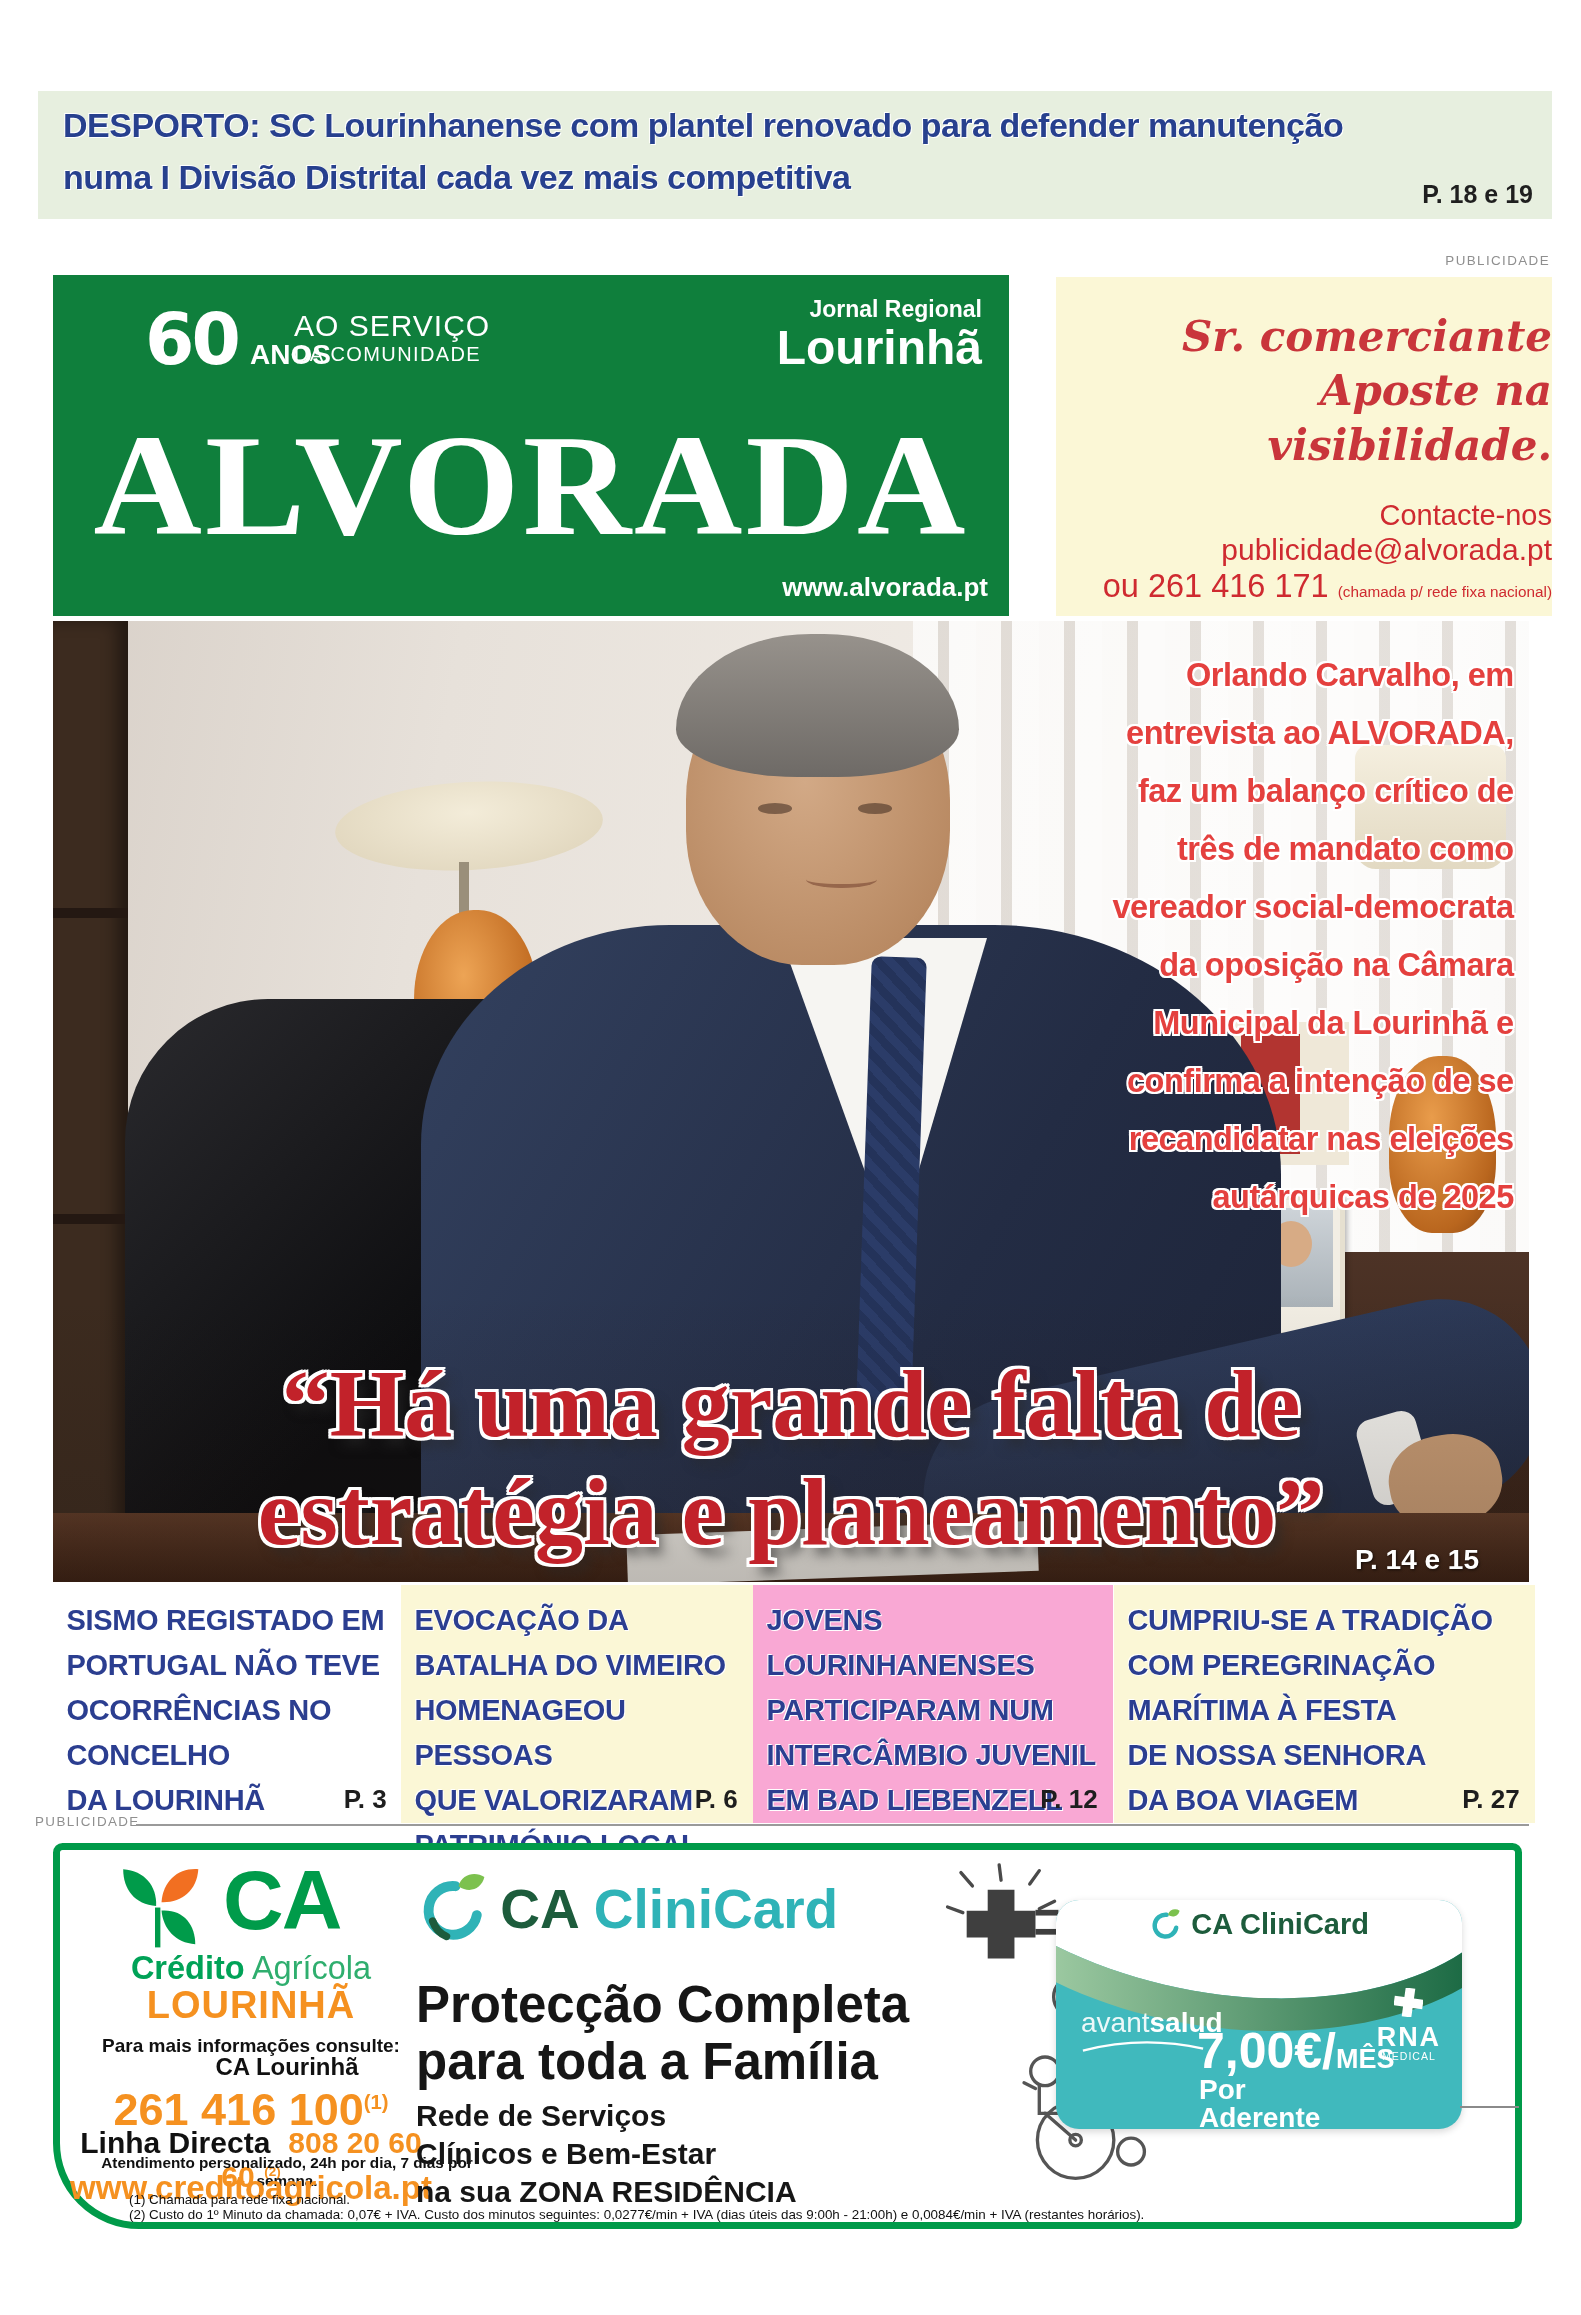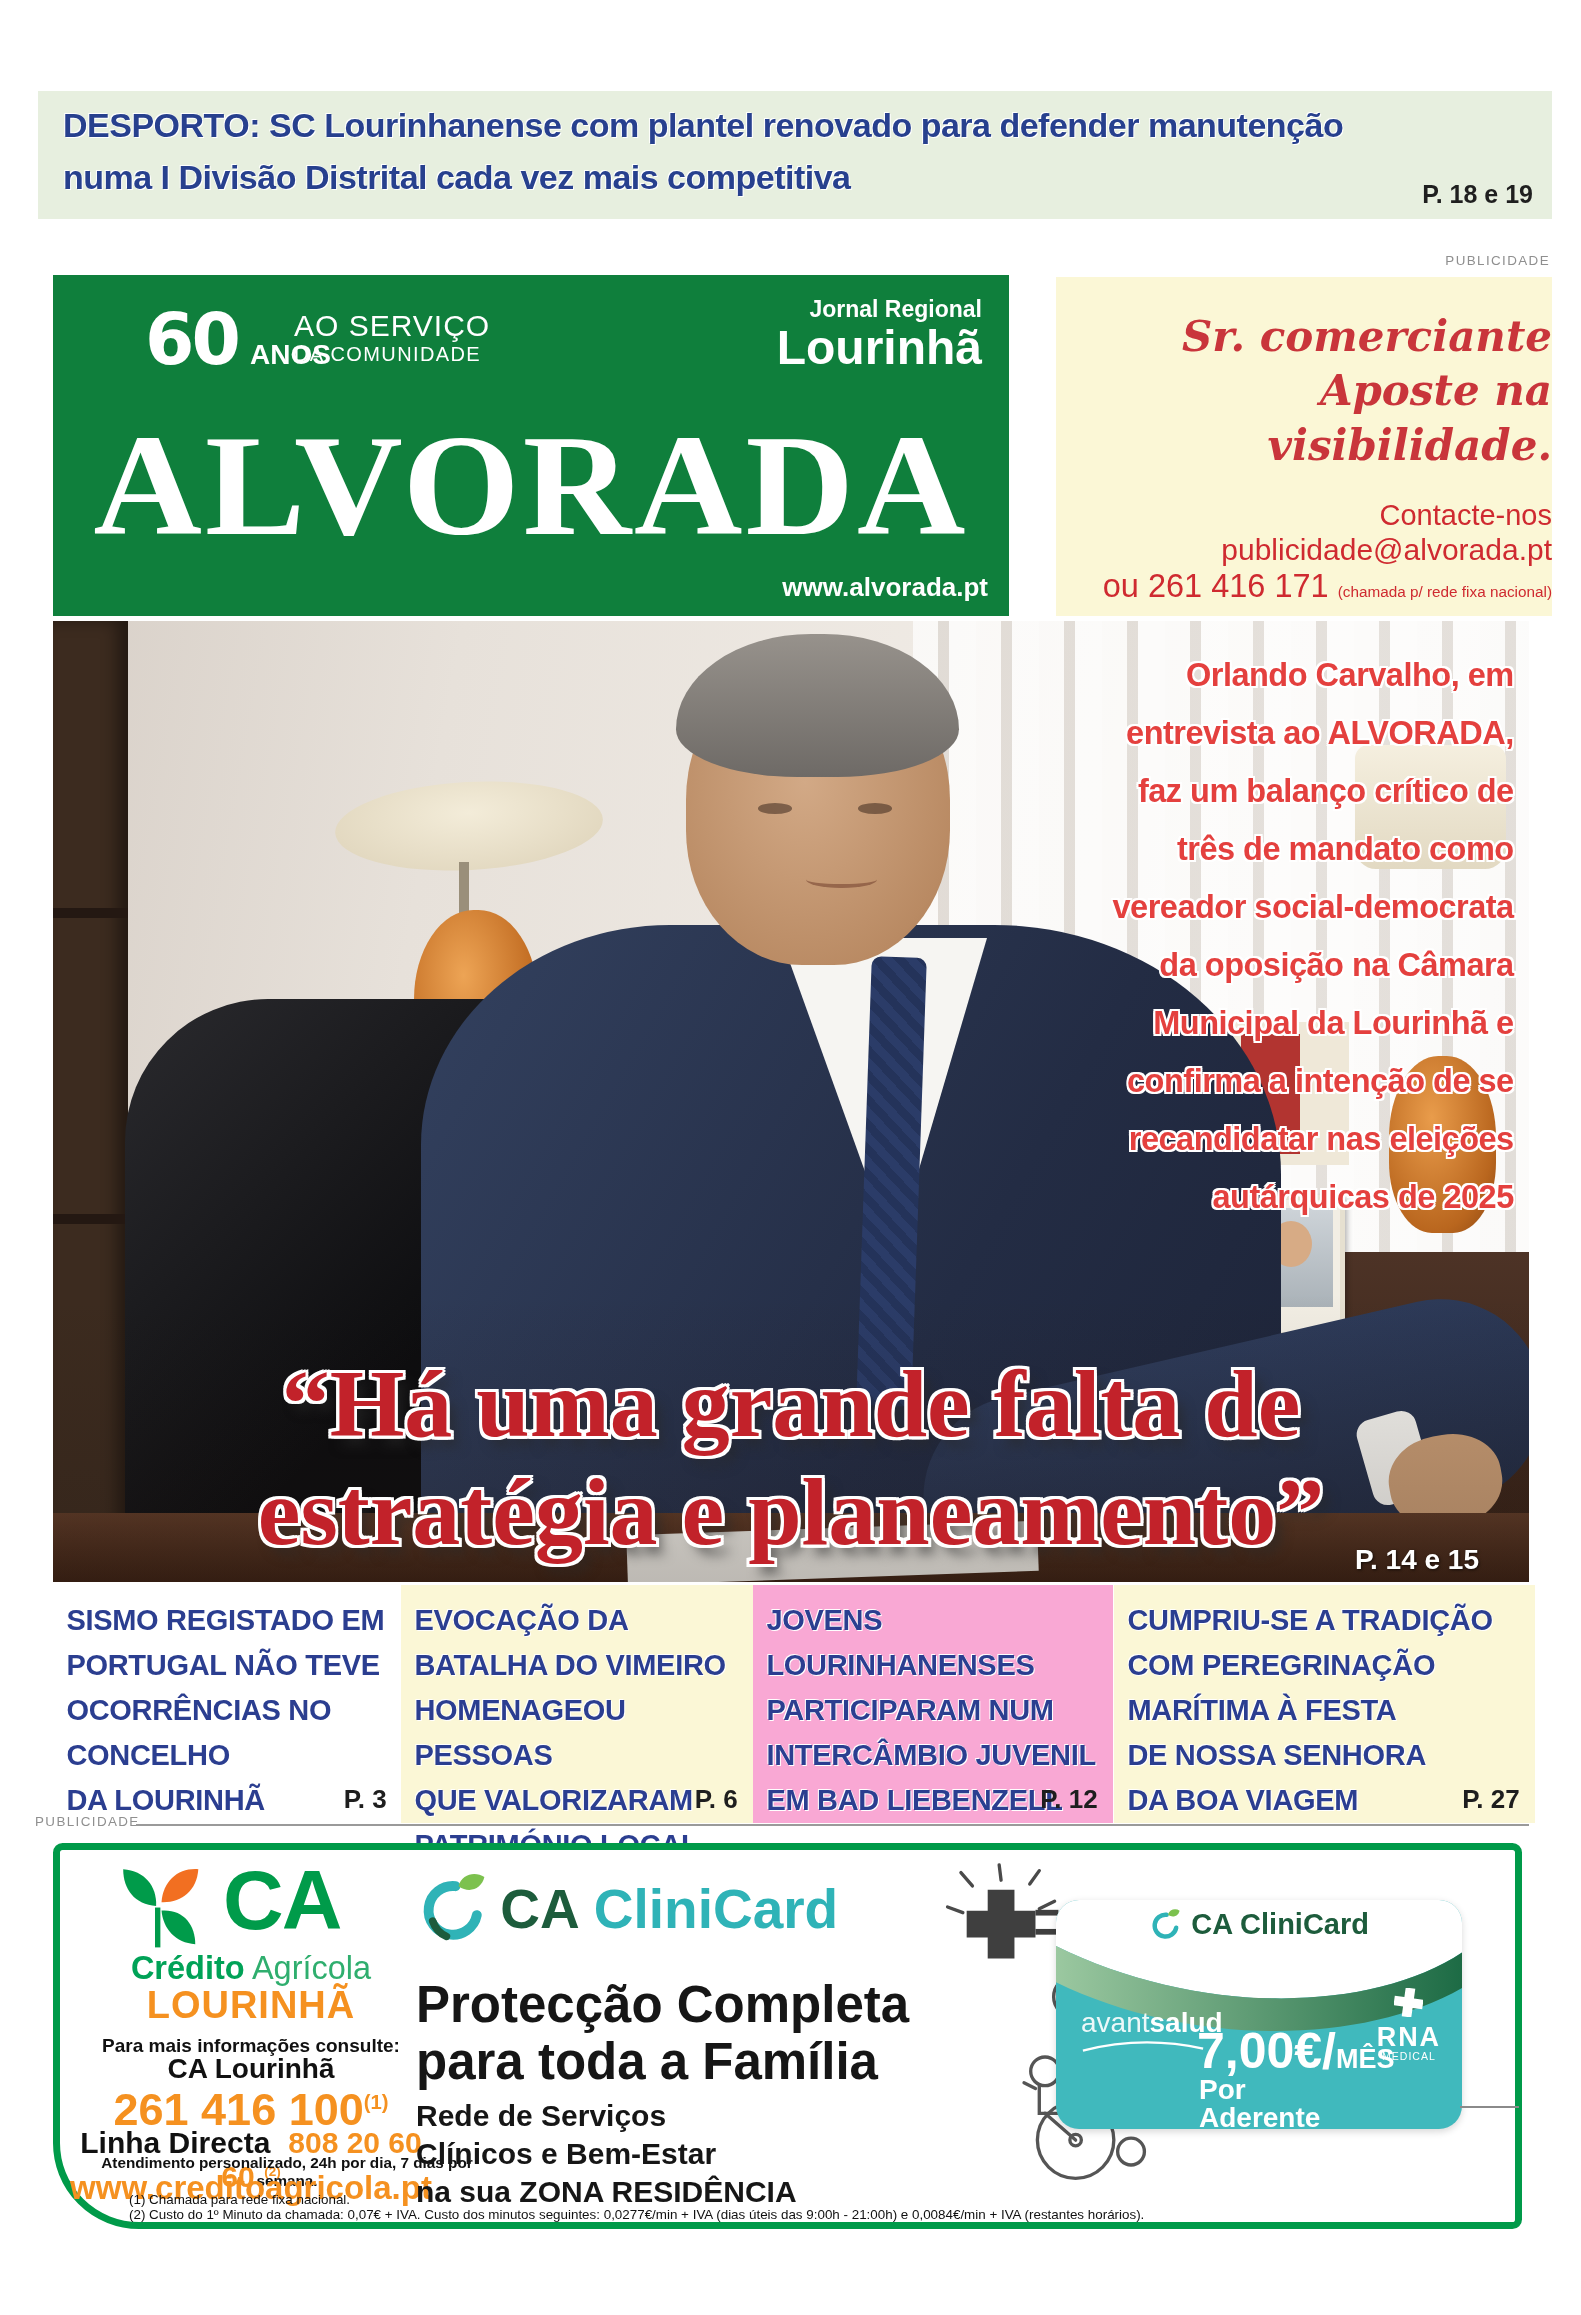--- a/index.html
+++ b/index.html
@@ -120,21 +120,21 @@
   .bottom-ad{position:absolute;left:53px;top:1843px;width:1455px;height:372px;background:#fff;
              border:7.6px solid #009a49;border-radius:9.6px 9.6px 9.6px 86px;}
   .ca-logo-svg{position:absolute;left:54px;top:9.6px;width:92px;height:92px;}
   .ca-logo-text{position:absolute;left:163px;top:1.9px;font-size:84px;font-weight:bold;color:#009b4a;letter-spacing:-1.9px;}
   .ca-col{position:absolute;left:0;width:382px;text-align:center;}
   .ca-brand{top:100px;font-size:32.5px;}
   .ca-brand-b{color:#00a257;font-weight:bold;}
   .ca-brand-l{color:#2fae6e;}
   .ca-loc{top:134px;font-size:38px;font-weight:bold;color:#f59120;letter-spacing:1px;}
   .ca-info{top:185px;font-size:19px;font-weight:bold;color:#111;}
-  .ca-branch{top:203px;font-size:28px;font-weight:bold;color:#111;}
+  .ca-branch{top:203px;font-size:24px;font-weight:bold;color:#111;padding-left:36px;}
   .ca-phone{top:234px;font-size:45px;font-weight:bold;color:#f59120;}
   .sup{font-size:0.45em;vertical-align:super;}
   .ca-direct{top:276px;font-size:30px;font-weight:bold;}
   .ca-direct-label{color:#111;}
   .ca-direct-phone{color:#f59120;margin-left:9.6px;}
   .ca-service{top:304px;font-size:15.3px;font-weight:bold;color:#111;margin-left:36px;}
   .ca-site{top:319px;font-size:33px;font-weight:bold;color:#f59120;}
   .ca-foot{position:absolute;left:69px;top:342px;width:1262px;font-size:13.4px;color:#111;line-height:1.15;text-align:left;}
 
   .cc-logo{position:absolute;left:356px;top:21px;height:86px;}

